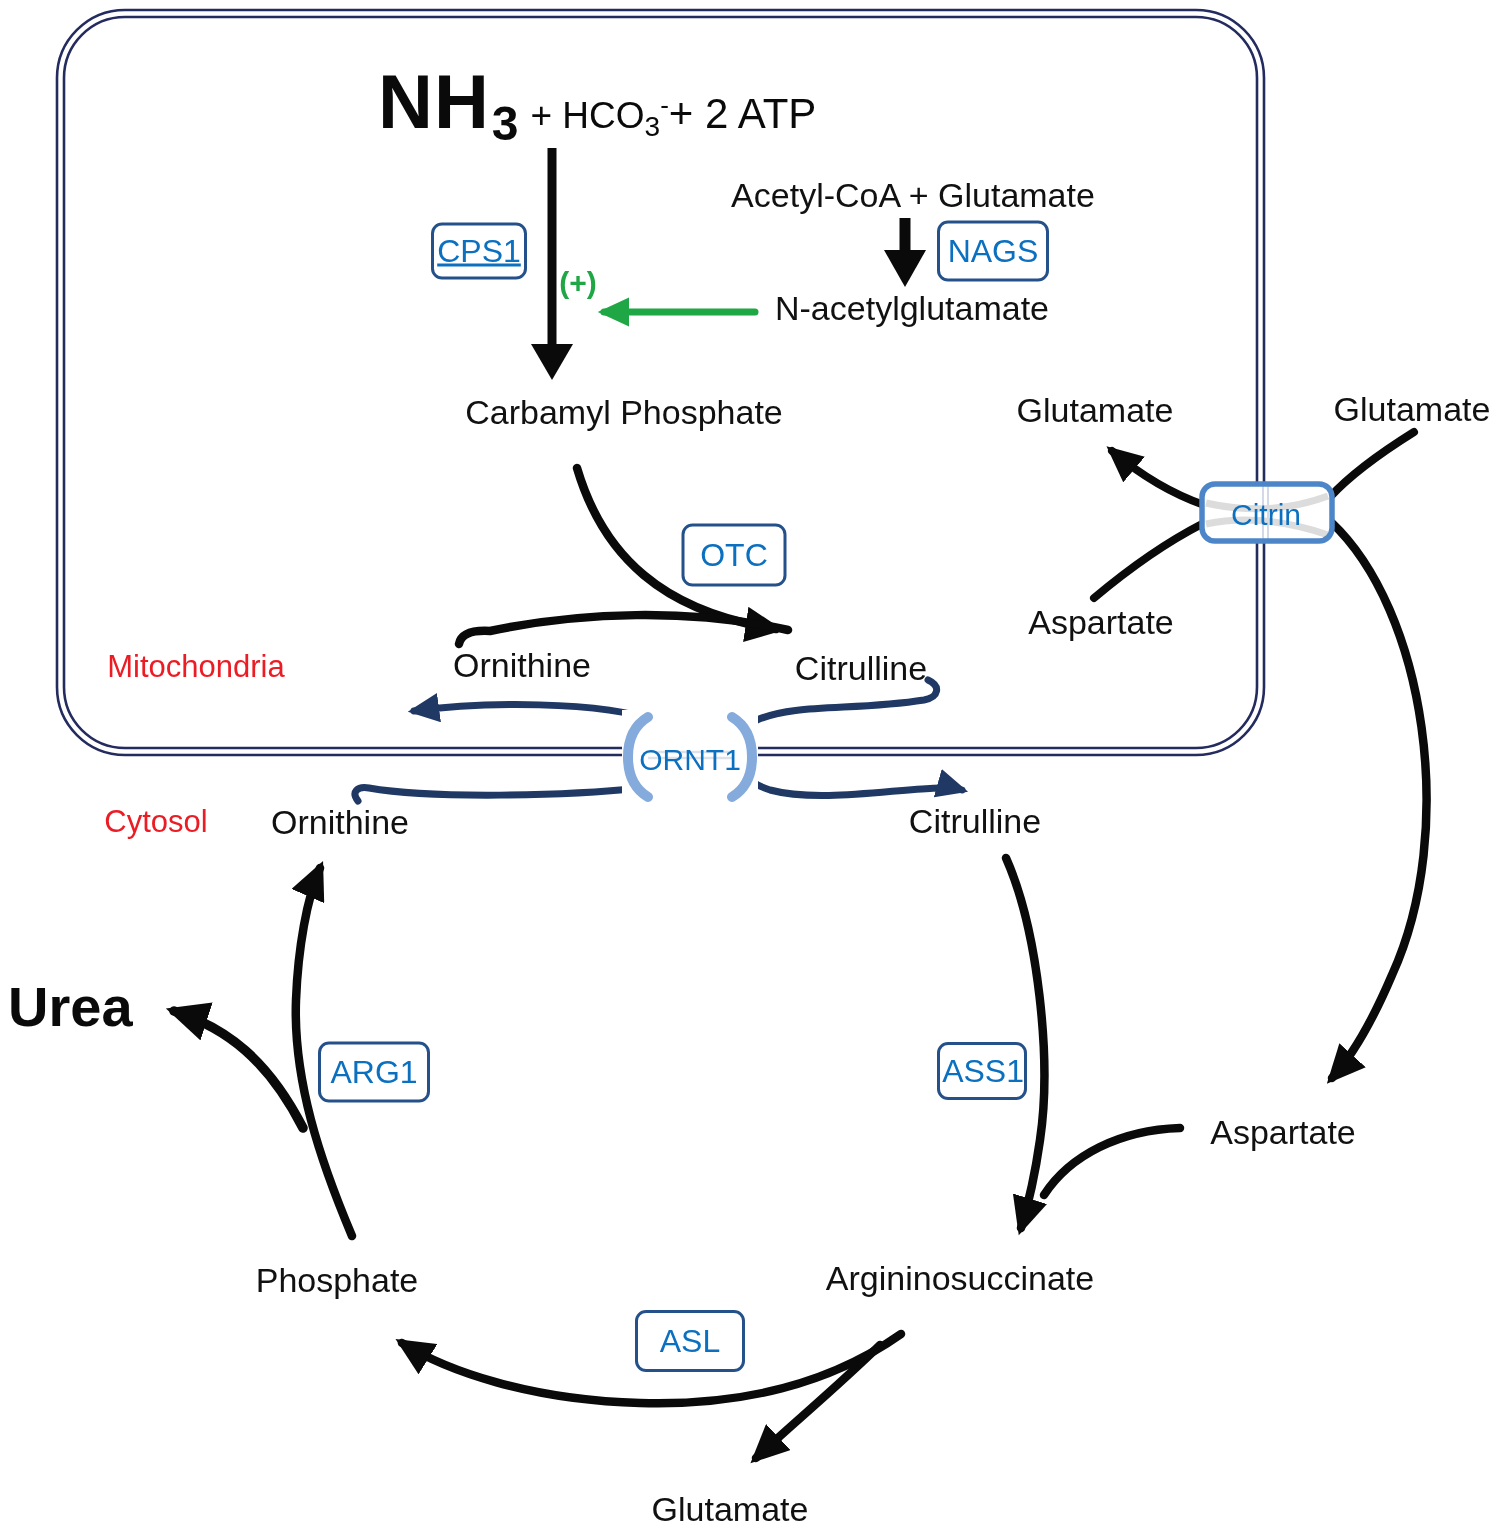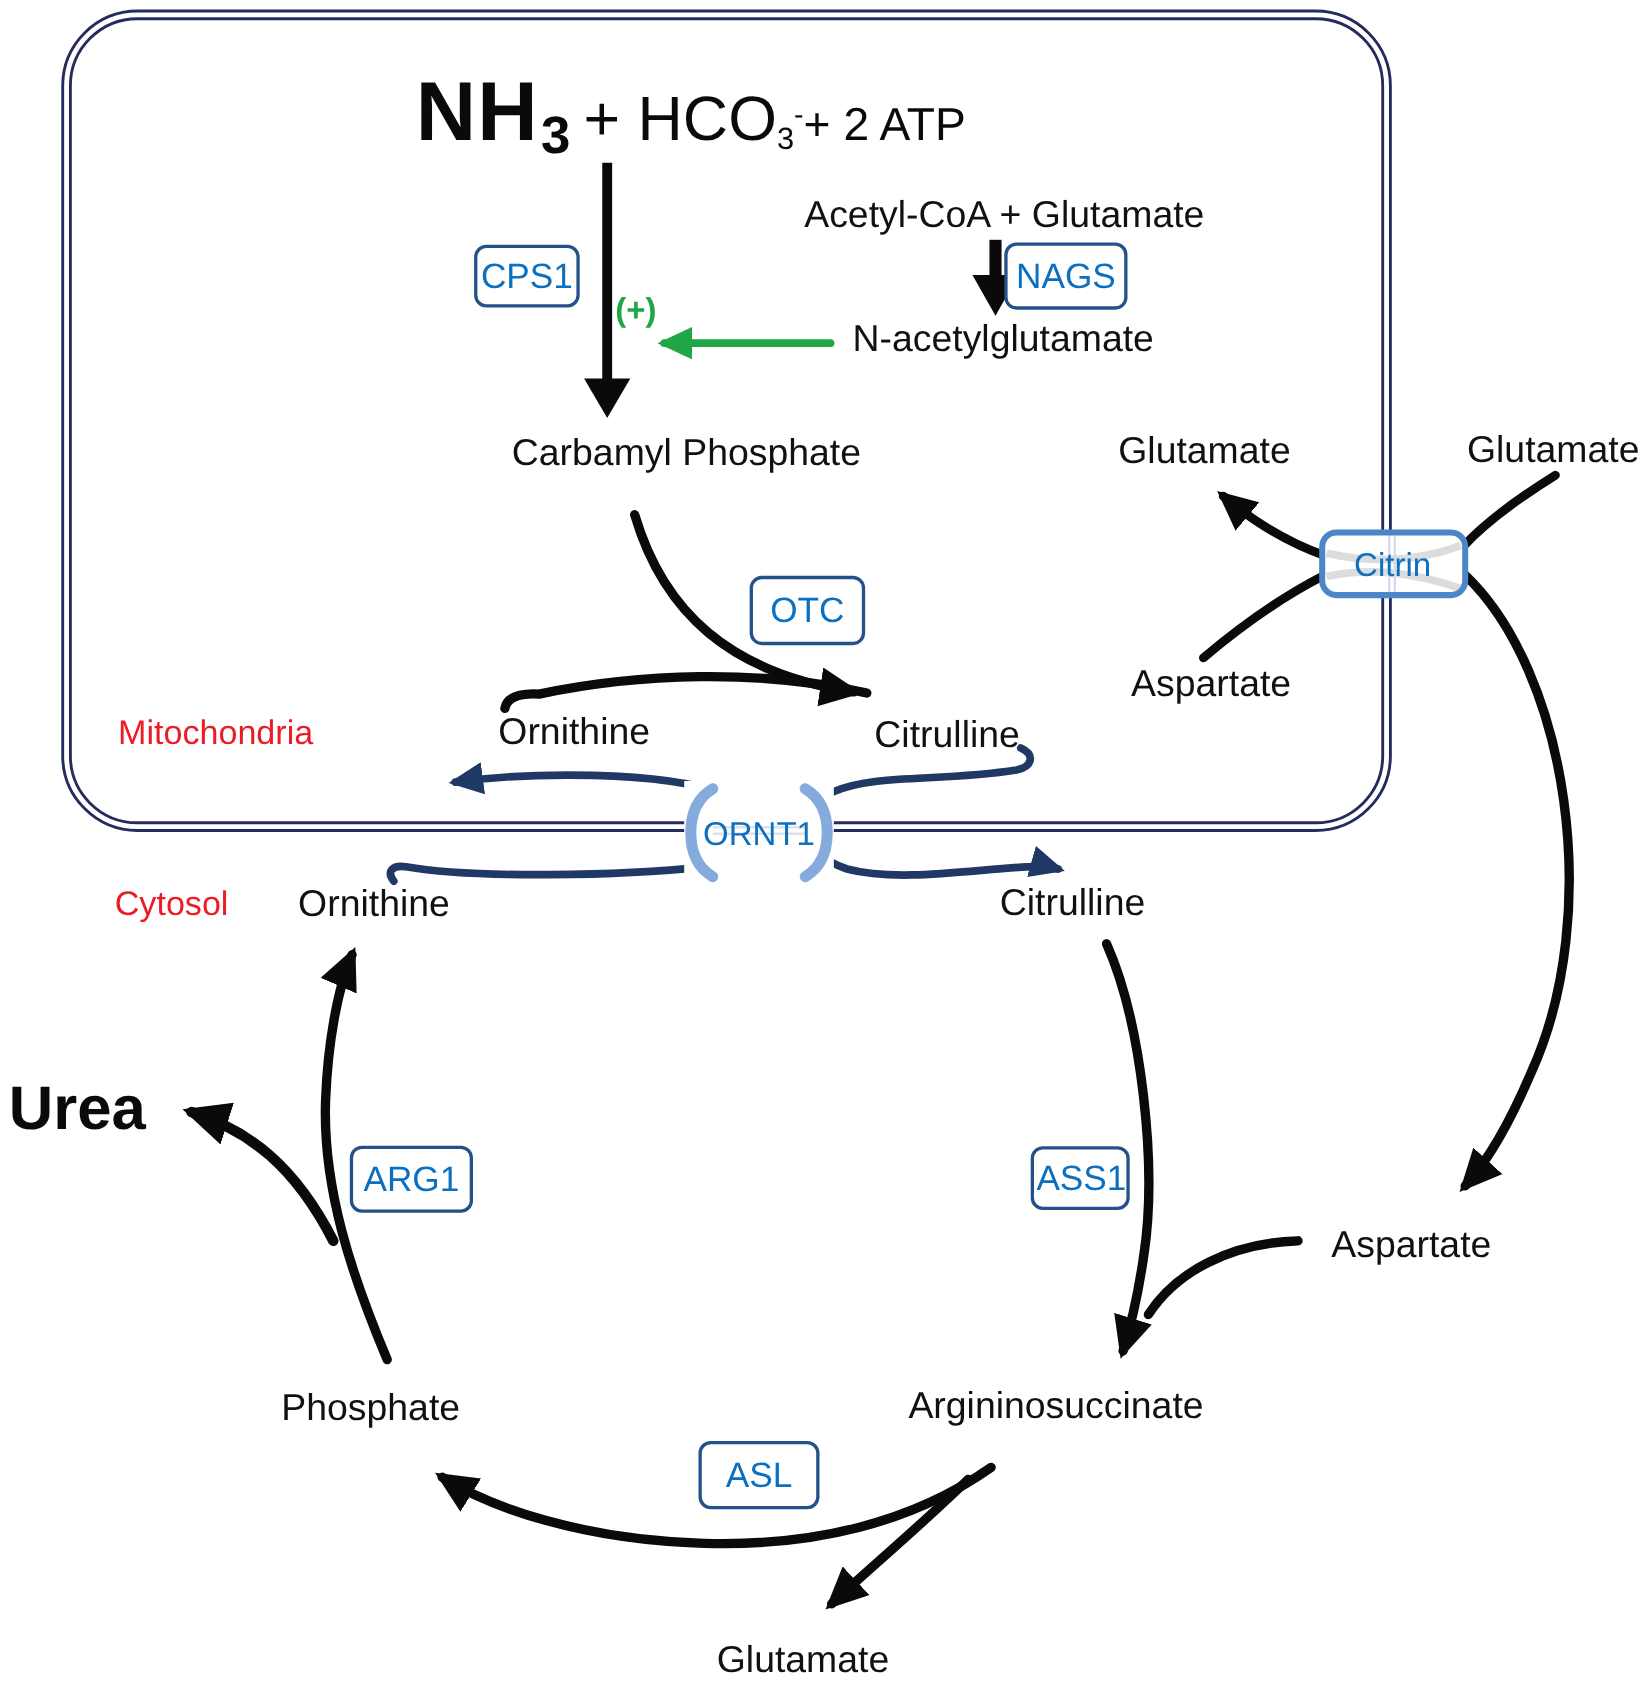--- a/index.html
+++ b/index.html
@@ -12,21 +12,21 @@
   #wires{position:absolute;left:0;top:0;}
   .lbl{position:absolute;transform:translate(-50%,-50%);font-size:34px;line-height:1.05;
        white-space:nowrap;color:#111;}
   .red{color:var(--red);font-size:31px;}
   .ebox{position:absolute;transform:translate(-50%,-50%);display:flex;align-items:center;
         justify-content:center;background:#fff;border:3.5px solid var(--ebox);
         border-radius:11px;color:var(--etext);font-size:32px;white-space:nowrap;}
   .formula{position:absolute;left:378px;top:58px;display:flex;align-items:baseline;white-space:nowrap;}
   .f-nh{font-size:76px;font-weight:bold;letter-spacing:1px;text-align:center;}
   .f-nhsub{font-size:48px;font-weight:bold;transform:translateY(12px);margin-left:2px;}
-  .f-rest{font-size:57px;margin-left:12px;}
+  .f-rest{font-size:37px;margin-left:12px;}
   .f-sub{font-size:28px;transform:translateY(8px);}
   .f-sup{font-size:26px;transform:translateY(-14px);}
   .f-atp{font-size:42px;}
   .urea{position:absolute;left:8px;top:974px;font-size:56px;font-weight:bold;}
   .plus{position:absolute;transform:translate(-50%,-50%);color:var(--green);
         font-weight:bold;font-size:30px;}
   .svgtext{font-family:"Liberation Sans", sans-serif;fill:var(--etext);}
 </style>
 </head>
 <body>
@@ -120,24 +120,24 @@
   <div class="lbl" style="left:337px;top:1281px;">Phosphate</div>
   <div class="lbl" style="left:960px;top:1279px;">Argininosuccinate</div>
   <div class="lbl" style="left:730px;top:1510px;">Glutamate</div>
   <div class="urea">Urea</div>
 
   <div class="lbl red" style="left:196px;top:667px;">Mitochondria</div>
   <div class="lbl red" style="left:156px;top:822px;">Cytosol</div>
 
   <div class="plus" style="left:578px;top:283px;">(+)</div>
 
-  <div class="ebox" style="left:479px;top:251px;width:90px;height:51px;">
+  <div class="ebox" style="left:479px;top:251px;width:90px;height:51px;text-decoration:underline;">
       <span>CPS1</span>
     </div>
-  <div class="ebox" style="left:969px;top:251px;width:106px;height:55px;text-align:right;">
+  <div class="ebox" style="left:993px;top:251px;width:106px;height:55px;text-align:right;">
       <span>NAGS</span>
     </div>
   <div class="ebox" style="left:734px;top:555px;width:99px;height:57px;">
       <span>OTC</span>
     </div>
   <div class="ebox" style="left:982px;top:1071px;width:84px;height:52px;justify-content:flex-end;">
       <span>ASS1</span>
     </div>
   <div class="ebox" style="left:374px;top:1072px;width:106px;height:55px;">
       <span>ARG1</span>

